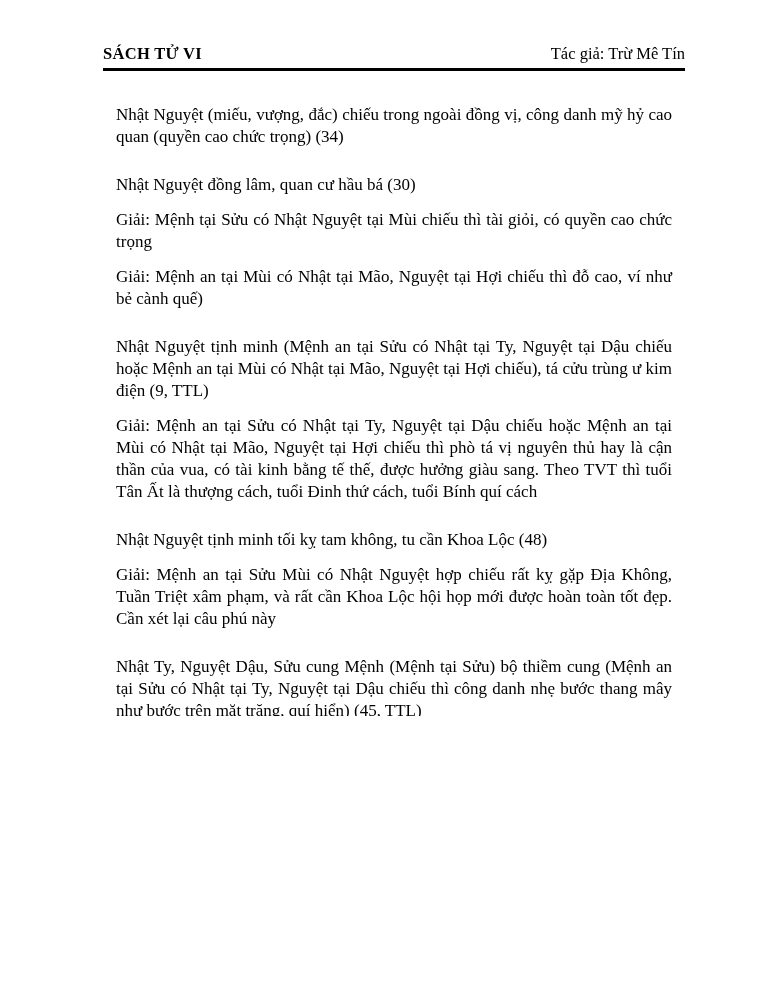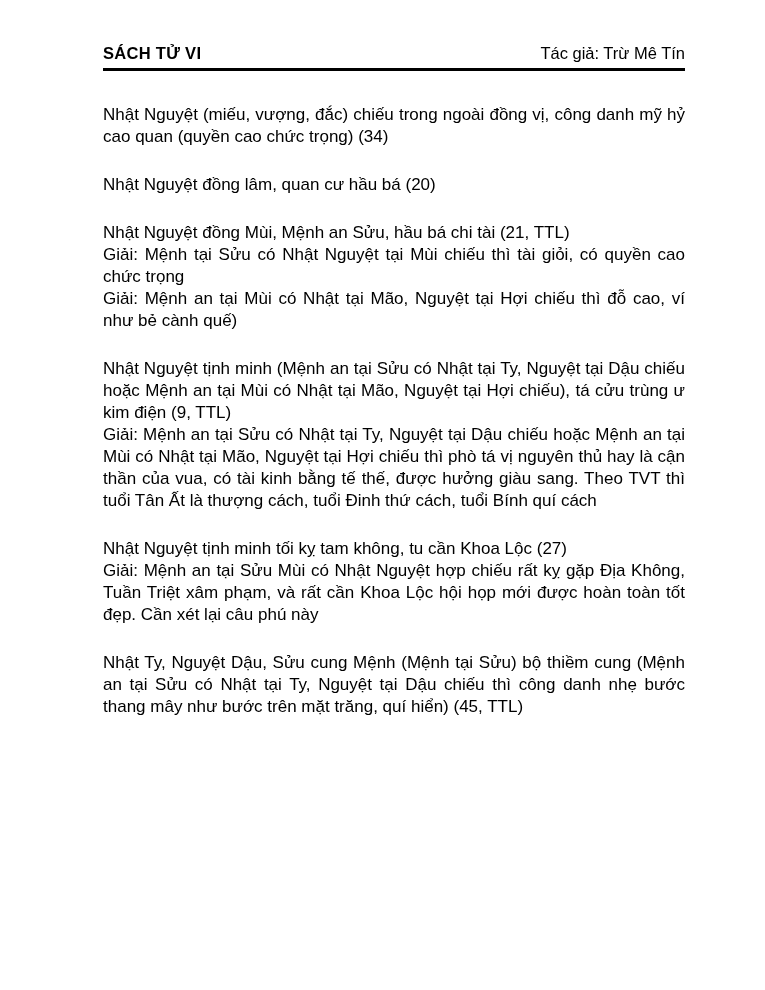--- a/index.html
+++ b/index.html
@@ -2,21 +2,21 @@
 <html><head>
 <meta charset="utf-8">
 <style>
   * { margin: 0; padding: 0; box-sizing: border-box; }
   html, body { background: #ffffff; }
   .page {
     position: relative;
     width: 765px;
     height: 716px;
     background: #ffffff;
-    font-family: Liberation Sans, sans-serif;
+    font-family: Liberation Serif, serif;
     color: #000000;
     overflow: hidden;
   }
   
   .header {
     position: absolute;
     left: 103px;
     top: 44px;
     width: 582px;
     display: flex;
@@ -37,21 +37,21 @@
   
   .content {
     position: absolute;
     left: 103px;
     top: 104px;
     width: 582px;
     font-size: 17px;
     line-height: 22px;
     text-align: justify;
   }
-  .para { margin: 0; }
+  .para { margin: 13px; }
   .block-start { margin-top: 26px; }
   .content .para:first-child { margin-top: 0; }
   
   .footer-rule {
     position: absolute;
     left: 103px;
     top: 924px;
     width: 582px;
     height: 2px;
     background: #000000;
@@ -93,27 +93,26 @@
 <div class="page">
 
   <div class="header">
     <span class="left">SÁCH TỬ VI</span>
     <span class="right">Tác giả: Trừ Mê Tín</span>
   </div>
   <div class="header-rule"></div>
 
   <div class="content">
     <p class="para block-start">Nhật Nguyệt (miếu, vượng, đắc) chiếu trong ngoài đồng vị, công danh mỹ hỷ cao quan (quyền cao chức trọng) (34)</p>
-    <p class="para block-start">Nhật Nguyệt đồng lâm, quan cư hầu bá (20)</p>
-    <p class="para block-start">Nhật Nguyệt đồng Mùi, Mệnh an Sửu, hầu bá chi tài  (21, TTL)</p>
+    <p class="para block-start">Nhật Nguyệt đồng lâm, quan cư hầu bá (30)</p>
     <p class="para">Giải: Mệnh tại Sửu có Nhật Nguyệt tại Mùi chiếu thì tài giỏi, có quyền cao chức trọng</p>
     <p class="para">Giải: Mệnh an tại Mùi có Nhật tại Mão, Nguyệt tại Hợi chiếu thì đỗ cao, ví  như bẻ cành quế)</p>
     <p class="para block-start">Nhật Nguyệt tịnh minh (Mệnh an tại Sửu có Nhật tại Ty, Nguyệt tại Dậu chiếu hoặc Mệnh an tại Mùi có Nhật tại Mão, Nguyệt tại Hợi chiếu), tá cửu trùng ư kim điện  (9, TTL)</p>
     <p class="para">Giải: Mệnh an tại Sửu có Nhật tại Ty, Nguyệt tại Dậu chiếu hoặc Mệnh an tại Mùi có Nhật tại Mão, Nguyệt tại Hợi chiếu  thì phò tá vị nguyên thủ hay là cận thần của vua, có tài kinh bằng tế thế, được hưởng giàu sang. Theo TVT thì tuổi Tân Ất là thượng cách, tuổi Đinh thứ cách, tuổi Bính quí cách</p>
-    <p class="para block-start">Nhật Nguyệt tịnh minh tối kỵ tam không, tu cần Khoa Lộc  (27)</p>
+    <p class="para block-start">Nhật Nguyệt tịnh minh tối kỵ tam không, tu cần Khoa Lộc  (48)</p>
     <p class="para">Giải: Mệnh an tại Sửu Mùi có Nhật Nguyệt hợp chiếu rất kỵ gặp Địa Không, Tuần Triệt xâm phạm, và rất cần Khoa Lộc hội họp mới được hoàn toàn tốt đẹp. Cần xét lại câu phú này</p>
     <p class="para block-start">Nhật Ty, Nguyệt Dậu, Sửu cung Mệnh (Mệnh tại Sửu) bộ thiềm cung (Mệnh an tại Sửu có Nhật tại Ty, Nguyệt tại Dậu chiếu thì công danh nhẹ bước thang mây như bước trên mặt trăng, quí hiển) (45, TTL)</p>
   </div>
 
   <div class="footer-rule"></div>
   <div class="footer">
     <span class="left">Tủ phạm Tử Vi Lý Số</span>
     <span class="center">- 84 -</span>
     <a class="link">www.xemtuong.net</a>
   </div>

